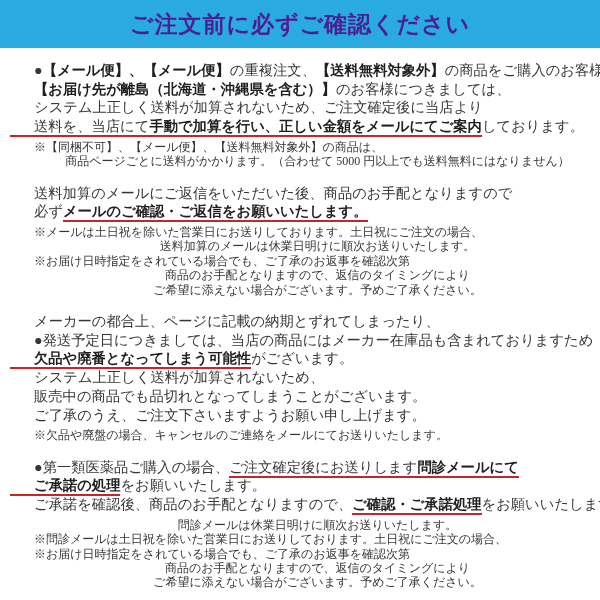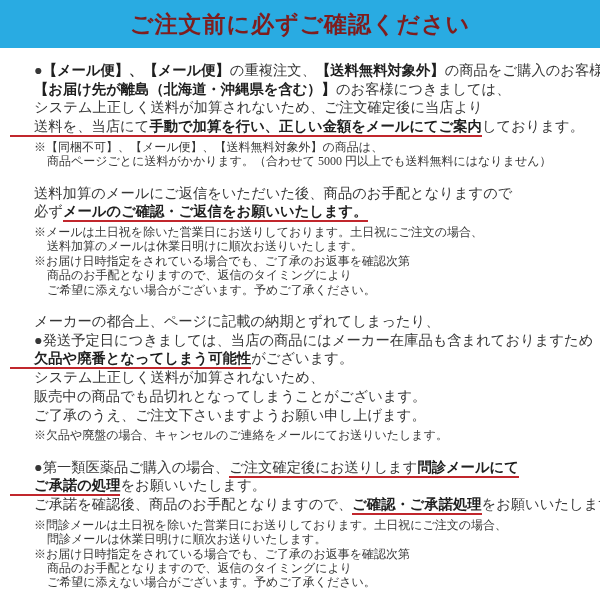--- a/index.html
+++ b/index.html
@@ -15,31 +15,31 @@
     font-family:"Liberation Sans","DejaVu Sans",sans-serif;
     color:var(--text);
   }
   .page{width:600px;height:600px;background:#ffffff;}
   .banner{
     width:600px;height:48px;
     background:var(--accent);
     display:flex;align-items:center;justify-content:center;
   }
   .banner-title{
-    color:#7f1d1d;font-size:23px;font-weight:bold;letter-spacing:1px;
+    color:#4c1d95;font-size:23px;font-weight:bold;letter-spacing:1px;
   }
   .content{
     padding:13px 12px 0 34px;
   }
   .section{margin-bottom:15px;}
   .line{white-space:nowrap;}
   .line.main{font-size:14.3px;line-height:18.7px;}
   .line.note{font-size:12px;line-height:14.4px;}
   .notes{margin-top:4px;font-family:Liberation Serif, serif;}
-  .line.indent{padding-left:13px;}
+  .line.indent{padding-left:13px;text-align:center;}
   .bold{font-weight:bold;color:var(--bold-text);}
   .redline{
     border-bottom:2px solid var(--redline);
     padding-bottom:1px;
     text-align:center;
   }
   .ext{ 
     margin-left:-24px;
     padding-left:24px;
   }
@@ -82,21 +82,21 @@
         <div class="line main"><span>ご了承のうえ、ご注文下さいますようお願い申し上げます。</span></div>
         <div class="notes">
           <div class="line note"><span>※欠品や廃盤の場合、キャンセルのご連絡をメールにてお送りいたします。</span></div>
         </div>
       </div>
       <div class="section">
         <div class="line main"><span>●第一類医薬品ご購入の場合、</span><span class="redline">ご注文確定後にお送りします</span><span class="bold redline">問診メールにて</span></div>
         <div class="line main"><span class="bold redline ext">ご承諾の処理</span><span>をお願いいたします。</span></div>
         <div class="line main"><span>ご承諾を確認後、商品のお手配となりますので、</span><span class="bold redline">ご確認・ご承諾処理</span><span>をお願いいたします。</span></div>
         <div class="notes">
+          <div class="line note indent"><span>問診メールは休業日明けに順次お送りいたします。</span></div>
           <div class="line note"><span>※問診メールは土日祝を除いた営業日にお送りしております。土日祝にご注文の場合、</span></div>
-          <div class="line note indent"><span>問診メールは休業日明けに順次お送りいたします。</span></div>
           <div class="line note"><span>※お届け日時指定をされている場合でも、ご了承のお返事を確認次第</span></div>
           <div class="line note indent"><span>商品のお手配となりますので、返信のタイミングにより</span></div>
           <div class="line note indent"><span>ご希望に添えない場合がございます。予めご了承ください。</span></div>
         </div>
       </div>
     </div>
 </div>
 
 </body></html>

